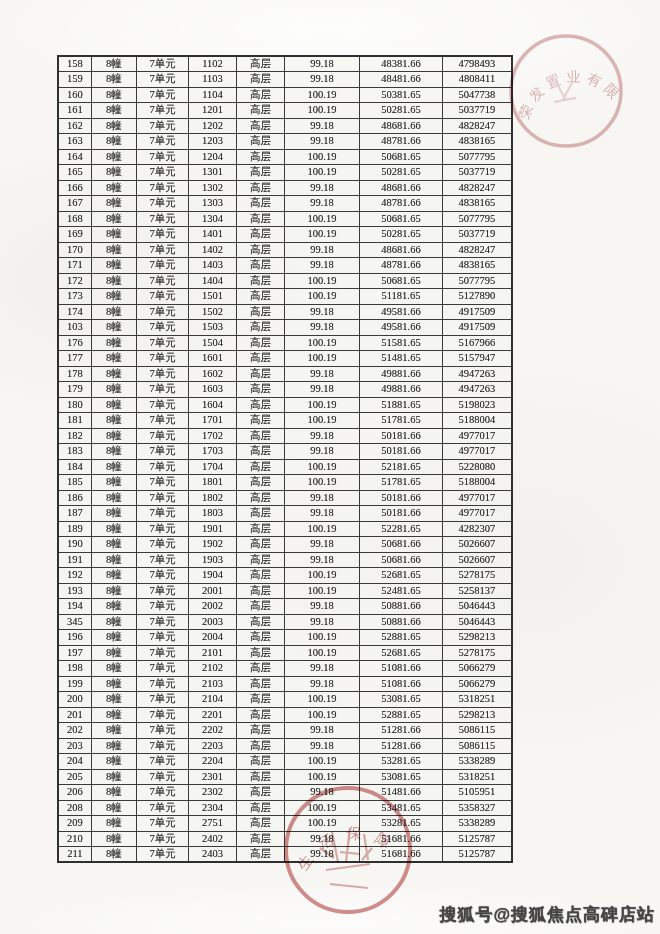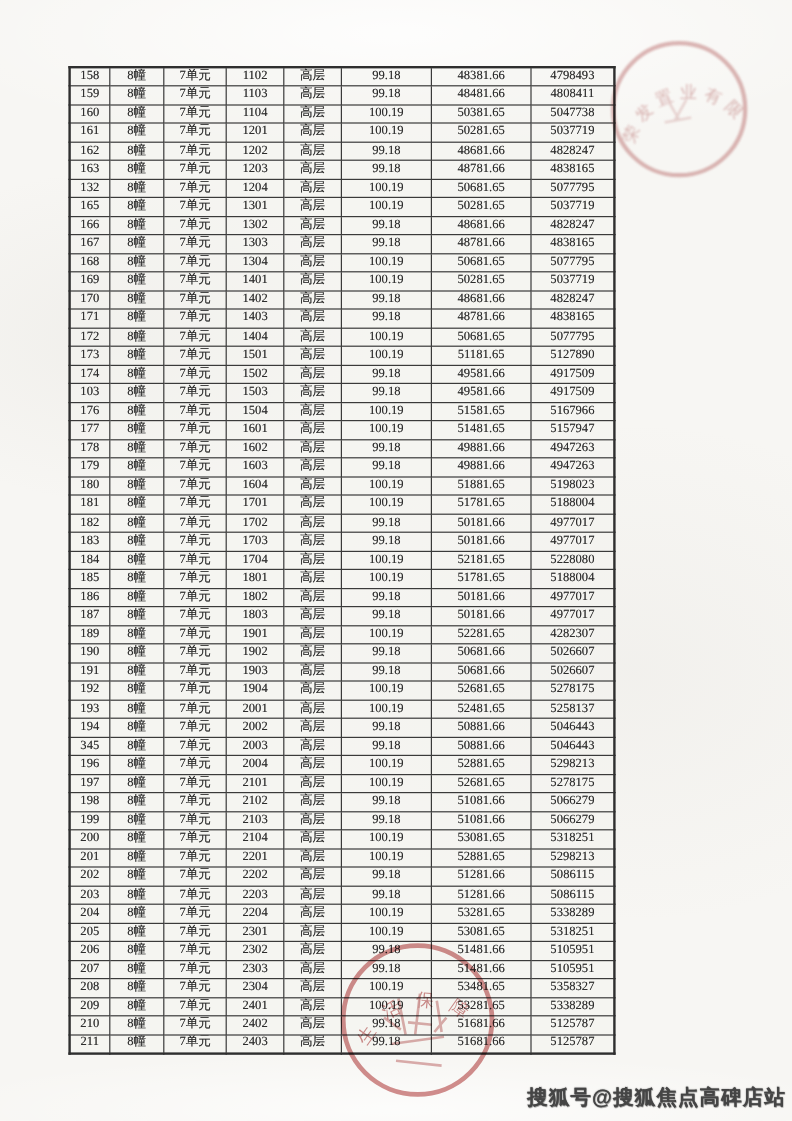--- a/index.html
+++ b/index.html
@@ -112,21 +112,21 @@
         <td>163</td>
         <td>8幢</td>
         <td>7单元</td>
         <td>1203</td>
         <td>高层</td>
         <td>99.18</td>
         <td>48781.66</td>
         <td>4838165</td>
       </tr>
       <tr>
-        <td>132</td>
+        <td>164</td>
         <td>8幢</td>
         <td>7单元</td>
         <td>1204</td>
         <td>高层</td>
         <td>100.19</td>
         <td>50681.65</td>
         <td>5077795</td>
       </tr>
       <tr>
         <td>165</td>
@@ -532,44 +532,34 @@
         <td>206</td>
         <td>8幢</td>
         <td>7单元</td>
         <td>2302</td>
         <td>高层</td>
         <td>99.18</td>
         <td>51481.66</td>
         <td>5105951</td>
       </tr>
       <tr>
-        <td>207</td>
-        <td>8幢</td>
-        <td>7单元</td>
-        <td>2303</td>
-        <td>高层</td>
-        <td>99.18</td>
-        <td>51481.66</td>
-        <td>5105951</td>
-      </tr>
-      <tr>
         <td>208</td>
         <td>8幢</td>
         <td>7单元</td>
         <td>2304</td>
         <td>高层</td>
         <td>100.19</td>
         <td>53481.65</td>
         <td>5358327</td>
       </tr>
       <tr>
         <td>209</td>
         <td>8幢</td>
         <td>7单元</td>
-        <td>2401</td>
+        <td>2751</td>
         <td>高层</td>
         <td>100.19</td>
         <td>53281.65</td>
         <td>5338289</td>
       </tr>
       <tr>
         <td>210</td>
         <td>8幢</td>
         <td>7单元</td>
         <td>2402</td>

